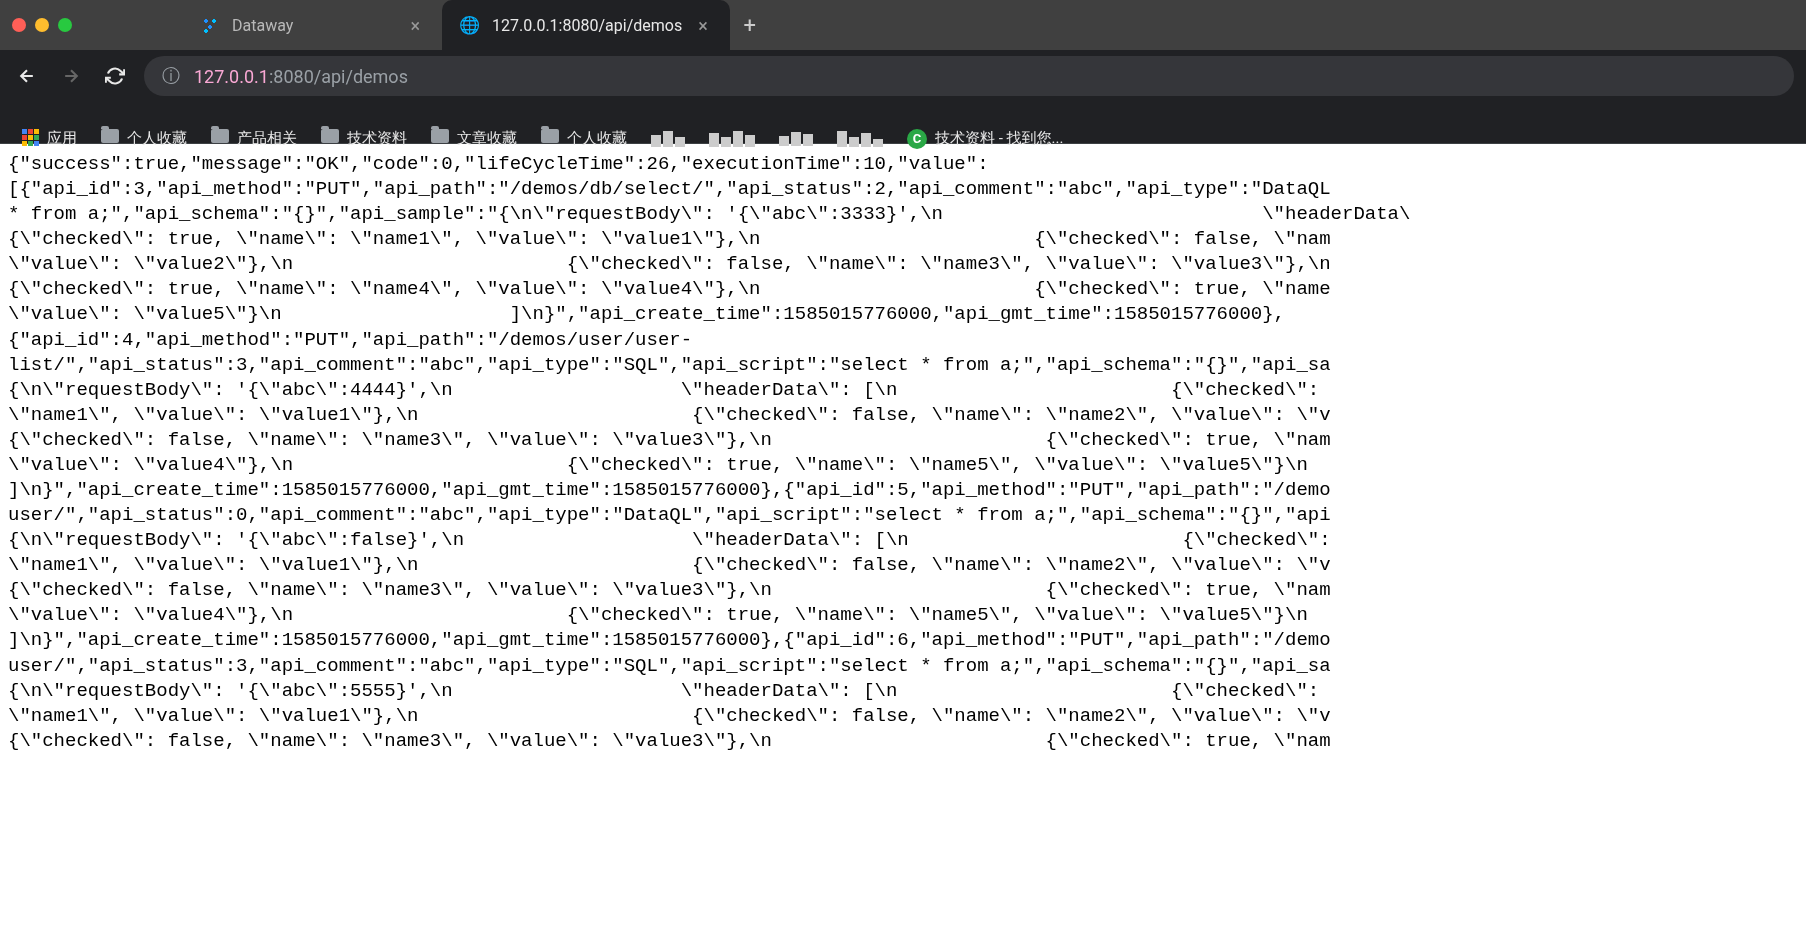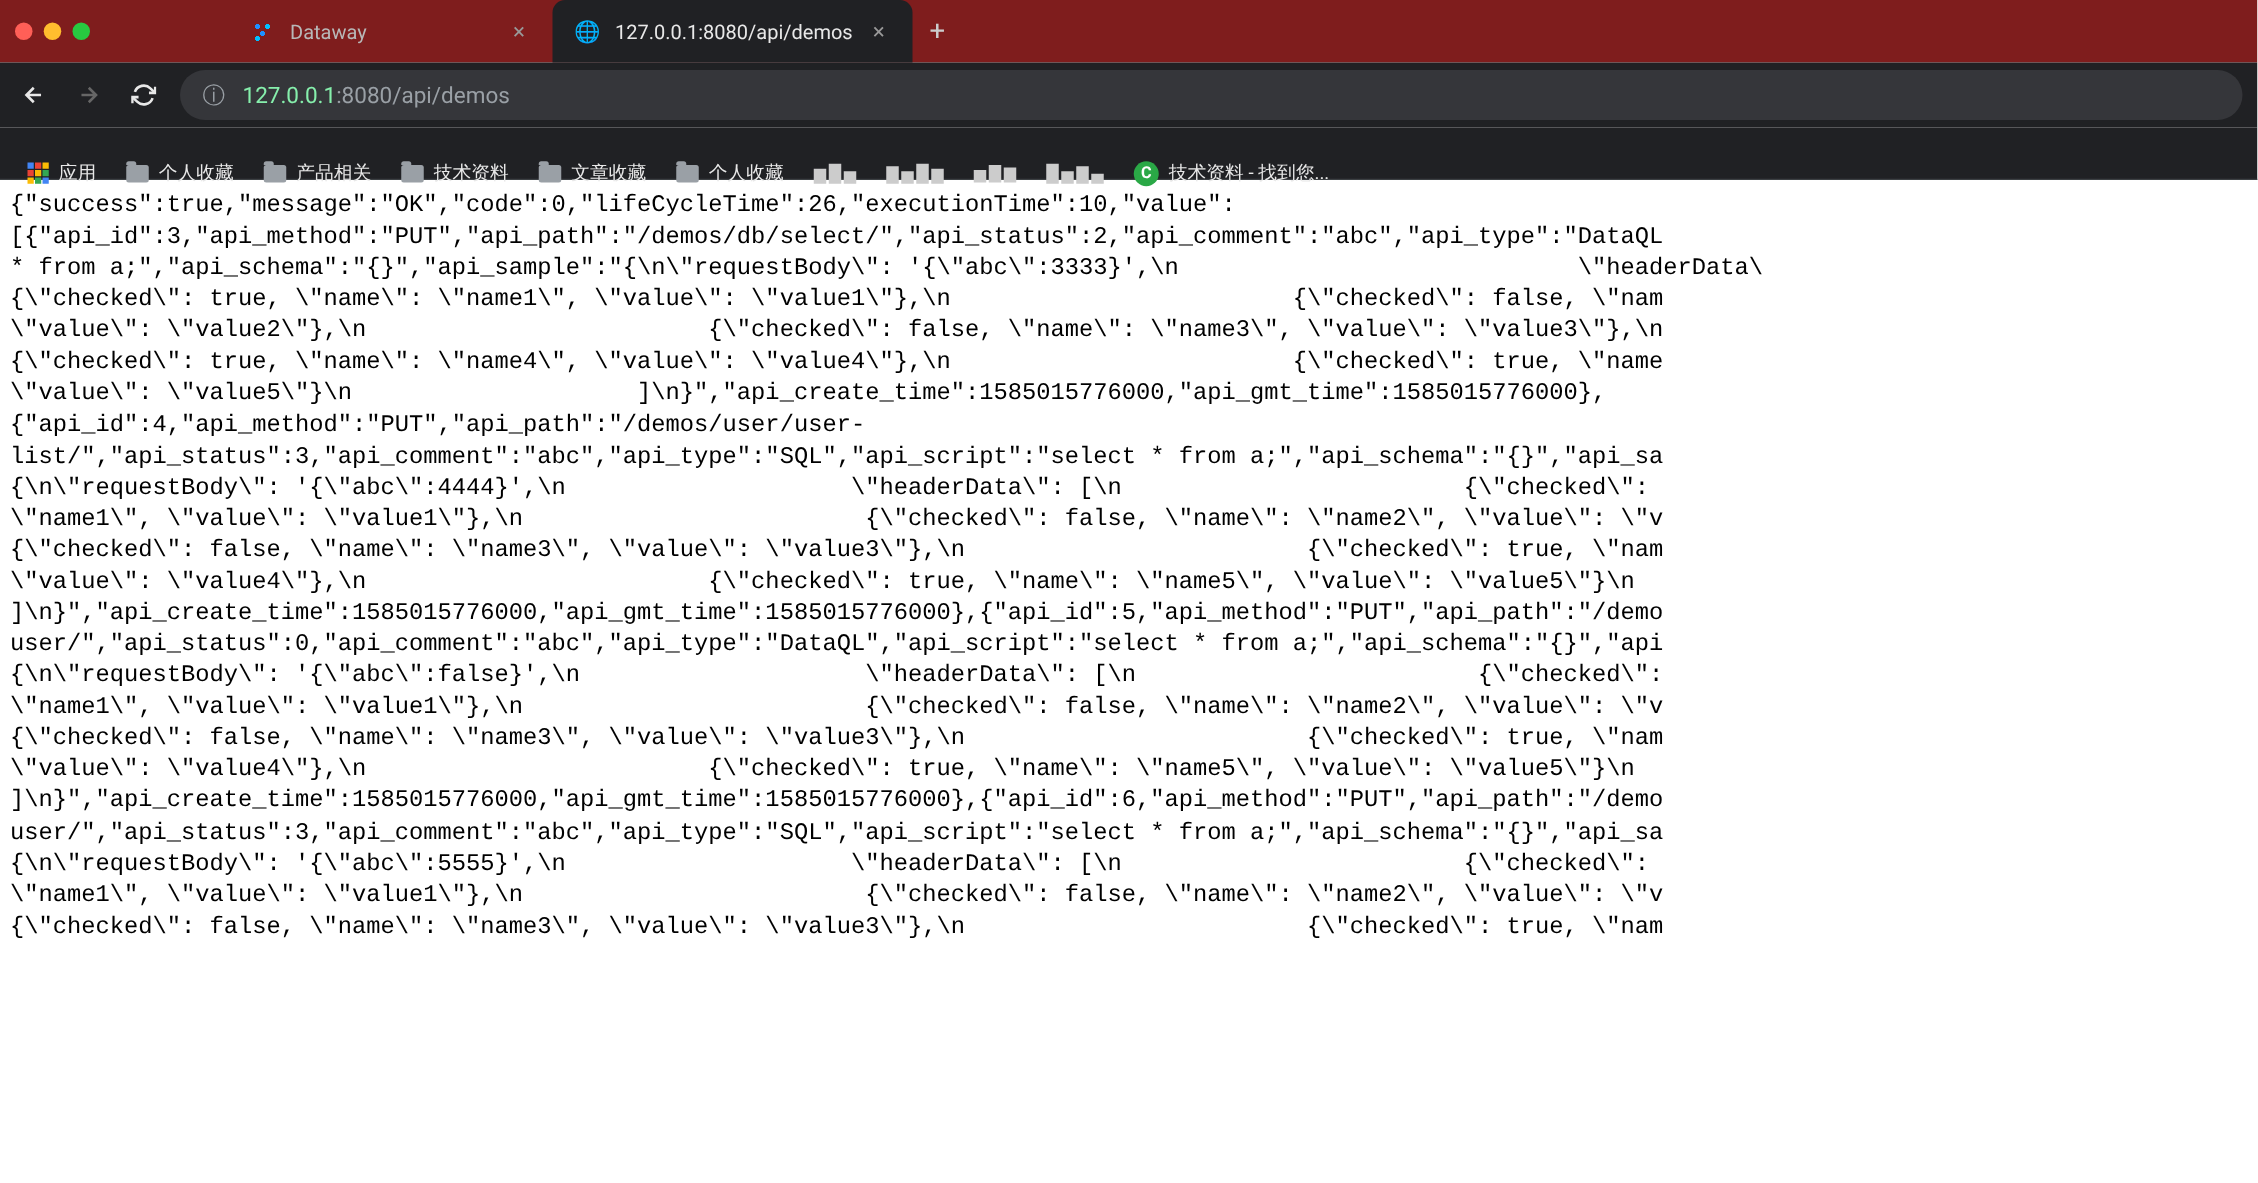--- a/index.html
+++ b/index.html
@@ -4,21 +4,21 @@
   <style>
     * { margin: 0; padding: 0; box-sizing: border-box; }
     body {
       font-family: -apple-system, BlinkMacSystemFont, "Segoe UI", Roboto, sans-serif;
       background: #fff;
       width: 1806px;
       height: 946px;
       overflow: hidden;
     }
     .titlebar {
-      background: #7f1d1d;
+      background: #404040;
       height: 50px;
       display: flex;
       align-items: center;
       padding-left: 12px;
     }
     .traffic-lights {
       display: flex;
       gap: 9px;
       margin-right: 110px;
       align-items: center;
@@ -105,21 +105,21 @@
     }
     .info-icon {
       color: #9aa0a6;
       font-size: 18px;
     }
     .url-text {
       color: #e8e8e8;
       font-size: 18px;
       flex: 1;
     }
-    .url-host { color: #86efac; text-align: right; }
+    .url-host { color: #f9a8d4; text-align: right; }
     .url-path { color: #9aa0a6; margin-top: 44px; }
     .bookmarks-bar {
       background: #202124;
       height: 42px;
       display: flex;
       align-items: center;
       padding: 0 12px;
       gap: 4px;
       border-bottom: 1px solid #3c4043;
     }
@@ -133,21 +133,20 @@
     .apps-icon > div:nth-child(2) { background: #ea4335; }
     .apps-icon > div:nth-child(3) { background: #fbbc05; }
     .apps-icon > div:nth-child(4) { background: #ea4335; }
     .apps-icon > div:nth-child(5) { background: #fbbc05; }
     .apps-icon > div:nth-child(6) { background: #34a853; }
     .apps-icon > div:nth-child(7) { background: #fbbc05; }
     .apps-icon > div:nth-child(8) { background: #34a853; }
     .apps-icon > div:nth-child(9) { background: #4285f4; }
     .bookmark-item {
       display: flex;
-      align-items: center;
       gap: 8px;
       padding: 6px 10px;
       color: #e8e8e8;
       font-size: 15px;
       cursor: pointer;
       border-radius: 4px;
       margin-top: 32px;
     }
     .folder-icon {
       width: 18px;

